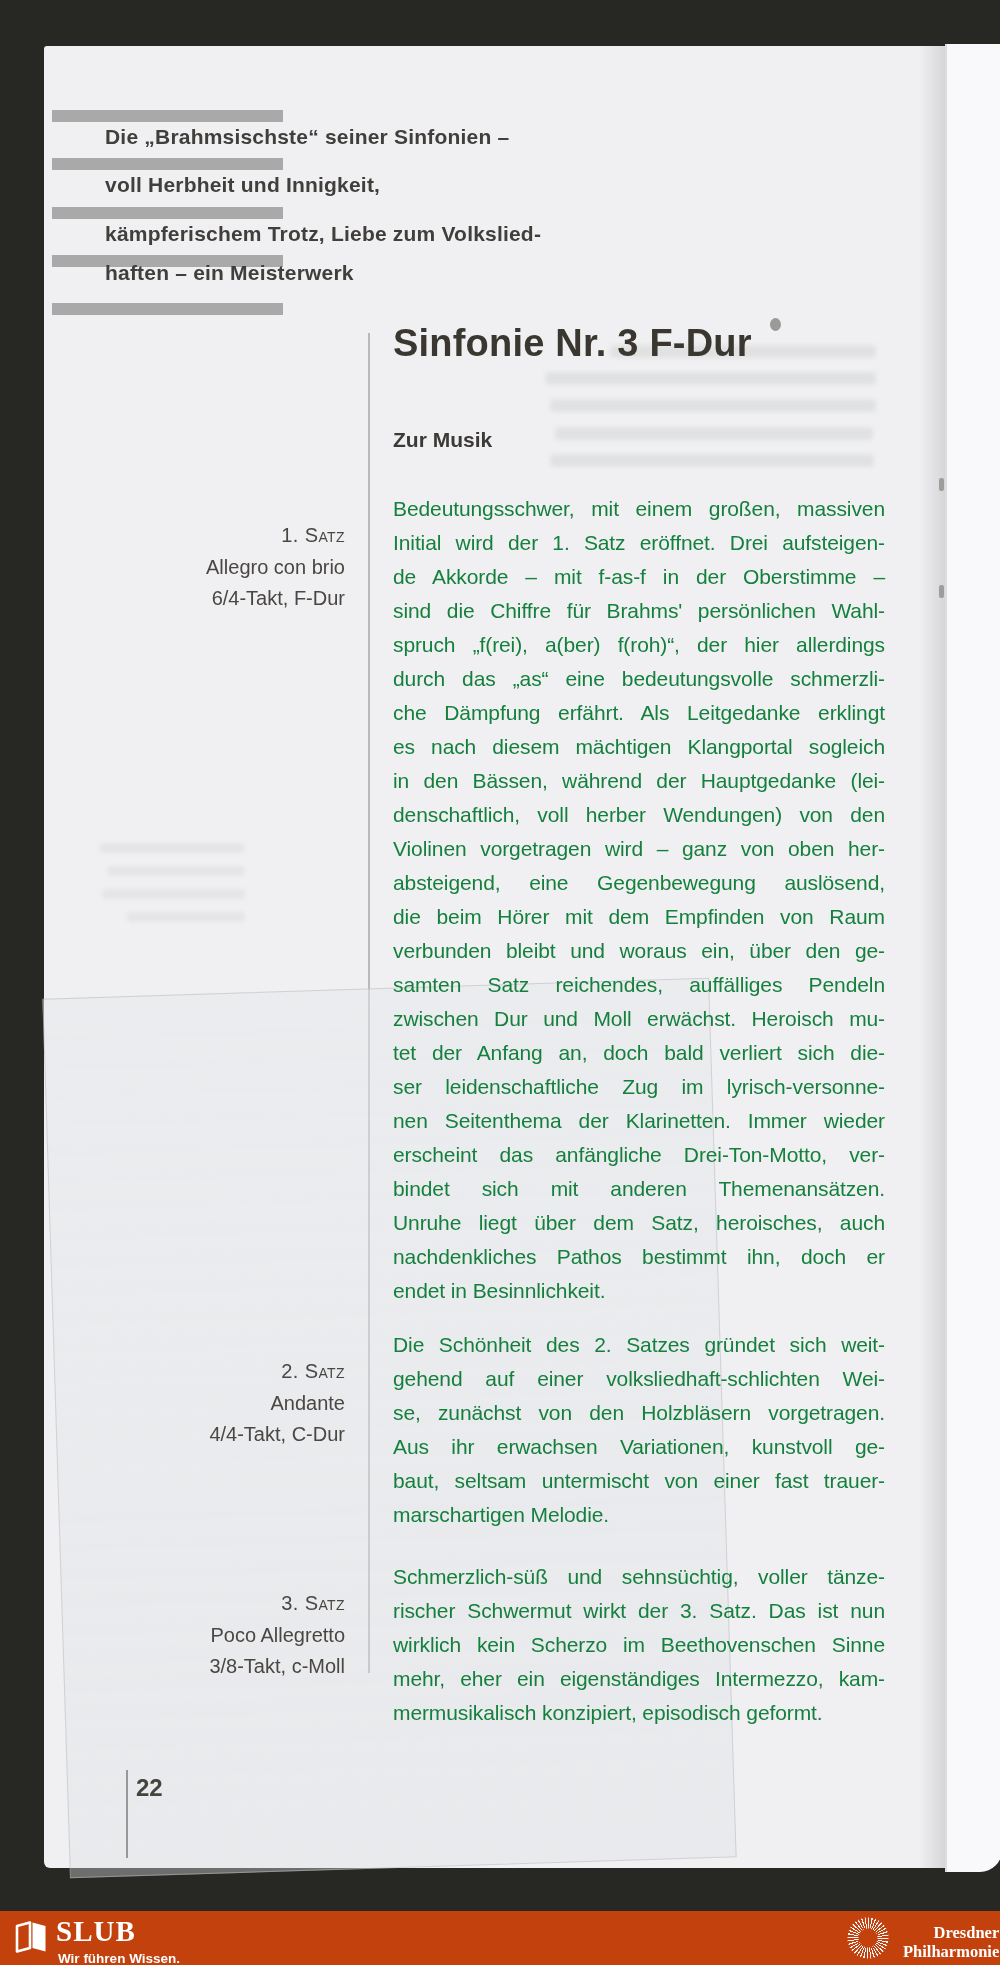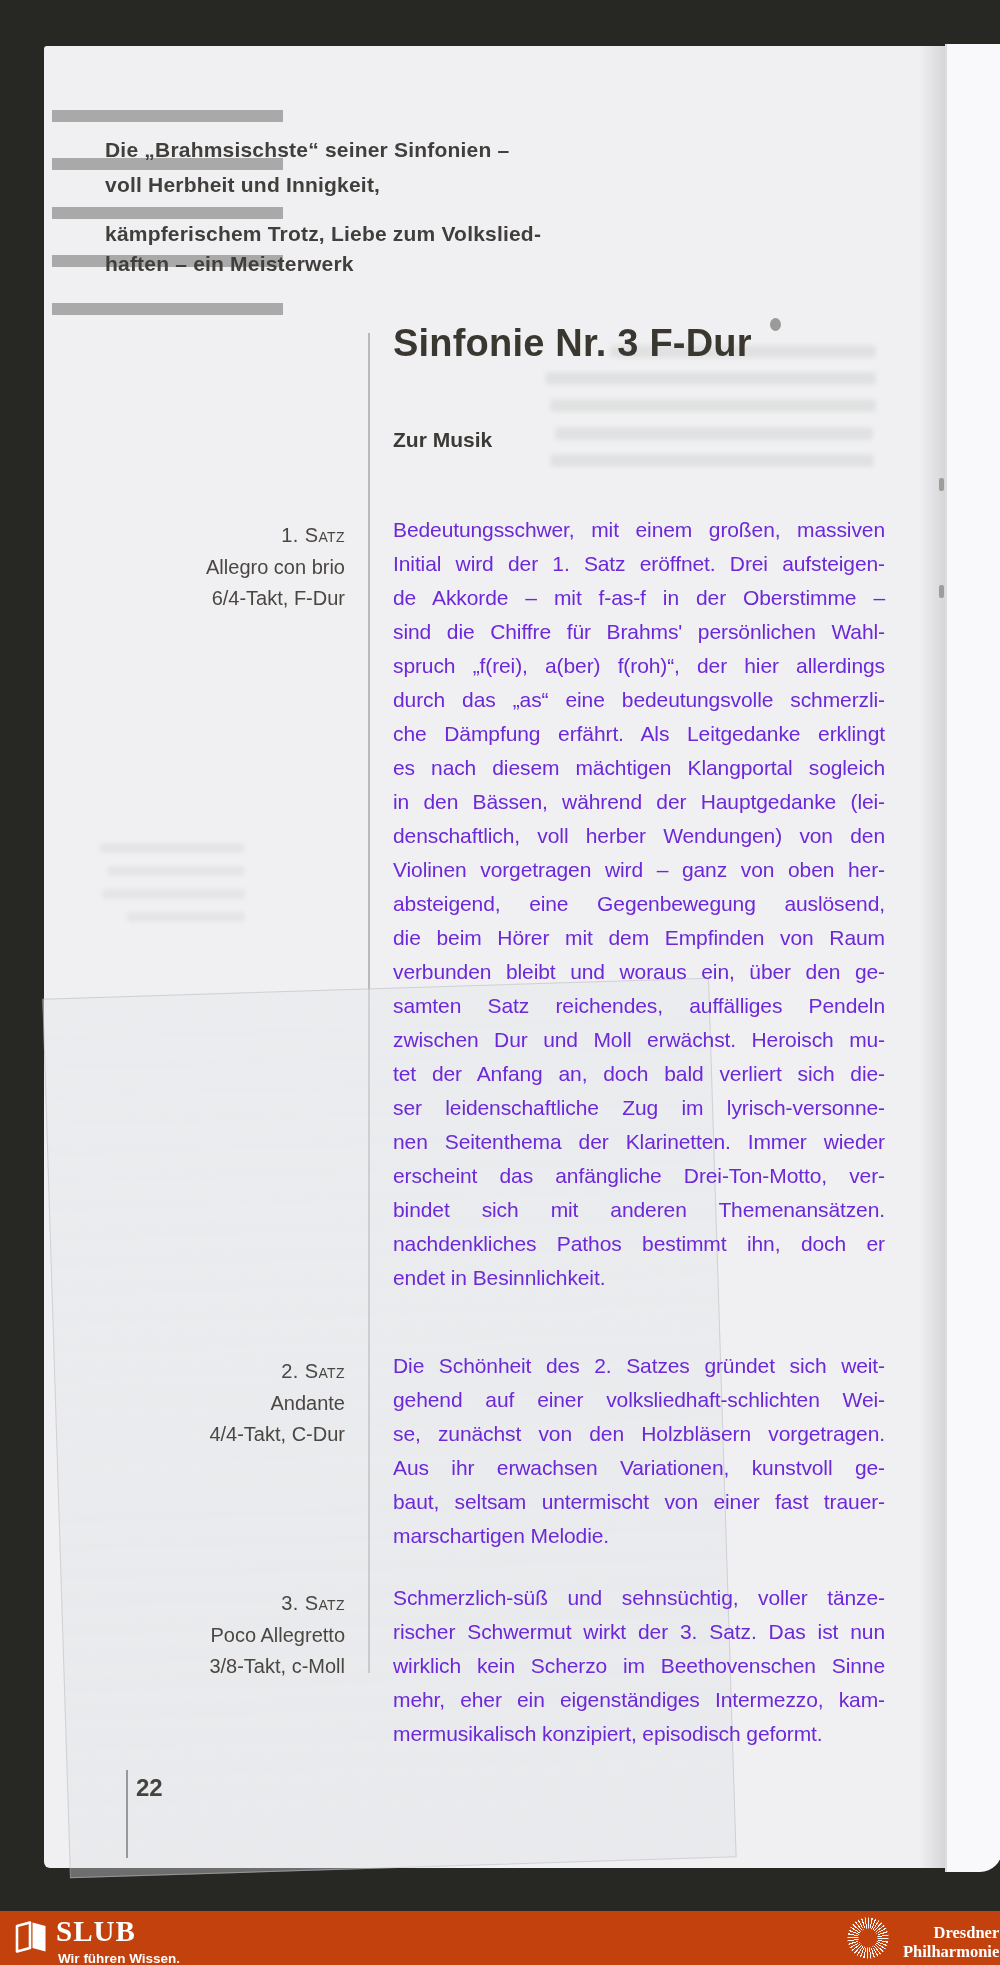--- a/index.html
+++ b/index.html
@@ -19,21 +19,21 @@
          letter-spacing:.2px;white-space:nowrap;}
   
   .page-title{position:absolute;left:349px;top:276px;font-size:38px;font-weight:bold;
          color:#39372f;letter-spacing:.2px;white-space:nowrap;}
   .section-heading{position:absolute;left:349px;top:382px;font-size:21px;font-weight:bold;color:#3c3a36;}
   .divider{position:absolute;left:324px;top:287px;width:2px;height:1340px;background:#b9b9bb;}
   .labels{position:absolute;left:8px;width:293px;text-align:right;font-size:20px;
          line-height:31.5px;color:#4a4742;white-space:nowrap;z-index:2;}
   .labels .sc{font-variant:small-caps;letter-spacing:.4px;margin-top:28px;}
   .mtext{position:absolute;left:349px;width:492px;font-size:21px;line-height:34px;
-         color:#6d28d9;letter-spacing:-0.1px;z-index:2;margin-top:21px;}
+         color:#15803d;letter-spacing:-0.1px;z-index:2;}
   .tline{text-align:justify;text-align-last:justify;}
   .lastline{text-align-last:left;}
   .pagenum{position:absolute;left:92px;top:1728px;font-size:24px;font-weight:bold;color:#45433e;z-index:2;}
   .pagenum-rule{position:absolute;left:82px;top:1724px;width:2px;height:88px;background:#989898;z-index:2;}
   
   .ghost{position:absolute;background:#878d84;filter:blur(2px);opacity:.14;border-radius:4px;}
   .ghost.dim{opacity:.11;}
   .ink-dot{position:absolute;left:726px;top:272px;width:11px;height:13px;border-radius:50%;
          background:#9a9a98;}
   .sheet{position:absolute;left:12px;top:942px;width:665px;height:878px;
@@ -58,24 +58,24 @@
 <div class="stage">
 
   <div class="page">
 
     <div>
         <div class="hbar" style="top: 64px;"></div>
         <div class="hbar" style="top: 112.25px;"></div>
         <div class="hbar" style="top: 160.5px;"></div>
         <div class="hbar" style="top: 208.75px;"></div>
         <div class="hbar" style="top: 257px;"></div>
-        <div class="hline" style="top: 92px;">Die „Brahmsischste“ seiner Sinfonien –</div>
+        <div class="hline" style="top: 79px;">Die „Brahmsischste“ seiner Sinfonien –</div>
         <div class="hline" style="top: 127.25px;">voll Herbheit und Innigkeit,</div>
         <div class="hline" style="top: 175.5px;">kämpferischem Trotz, Liebe zum Volkslied-</div>
-        <div class="hline" style="top: 206px;">haften – ein Meisterwerk</div>
+        <div class="hline" style="top: 215px;">haften – ein Meisterwerk</div>
       </div>
 
     <div class="ghost" style="left:566px;top:299px;width:266px;height:13px;"></div>
     <div class="ghost" style="left:501px;top:326px;width:331px;height:13px;"></div>
     <div class="ghost" style="left:506px;top:353px;width:326px;height:13px;"></div>
     <div class="ghost" style="left:511px;top:381px;width:318px;height:13px;"></div>
     <div class="ghost" style="left:506px;top:408px;width:324px;height:13px;"></div>
     <div class="ghost dim" style="left:55px;top:797px;width:146px;height:10px;"></div>
     <div class="ghost dim" style="left:63px;top:820px;width:138px;height:10px;"></div>
     <div class="ghost dim" style="left:58px;top:843px;width:143px;height:10px;"></div>
@@ -108,20 +108,21 @@
           <div class="tline">absteigend, eine Gegenbewegung auslösend,</div>
           <div class="tline">die beim Hörer mit dem Empfinden von Raum</div>
           <div class="tline">verbunden bleibt und woraus ein, über den ge-</div>
           <div class="tline">samten Satz reichendes, auffälliges Pendeln</div>
           <div class="tline">zwischen Dur und Moll erwächst. Heroisch mu-</div>
           <div class="tline">tet der Anfang an, doch bald verliert sich die-</div>
           <div class="tline">ser leidenschaftliche Zug im lyrisch-versonne-</div>
           <div class="tline">nen Seitenthema der Klarinetten. Immer wieder</div>
           <div class="tline">erscheint das anfängliche Drei-Ton-Motto, ver-</div>
           <div class="tline">bindet sich mit anderen Themenansätzen.</div>
+          <div class="tline">Unruhe liegt über dem Satz, heroisches, auch</div>
           <div class="tline">nachdenkliches Pathos bestimmt ihn, doch er</div>
           <div class="tline lastline">endet in Besinnlichkeit.</div>
         </div>
         <div class="labels" style="top: 1282px;">
           <div class="sc">2. Satz</div>
           <div>Andante</div>
           <div>4/4-Takt, C-Dur</div>
         </div>
         <div class="mtext" style="top: 1282px;">
           <div class="tline">Die Schönheit des 2. Satzes gründet sich weit-</div>

